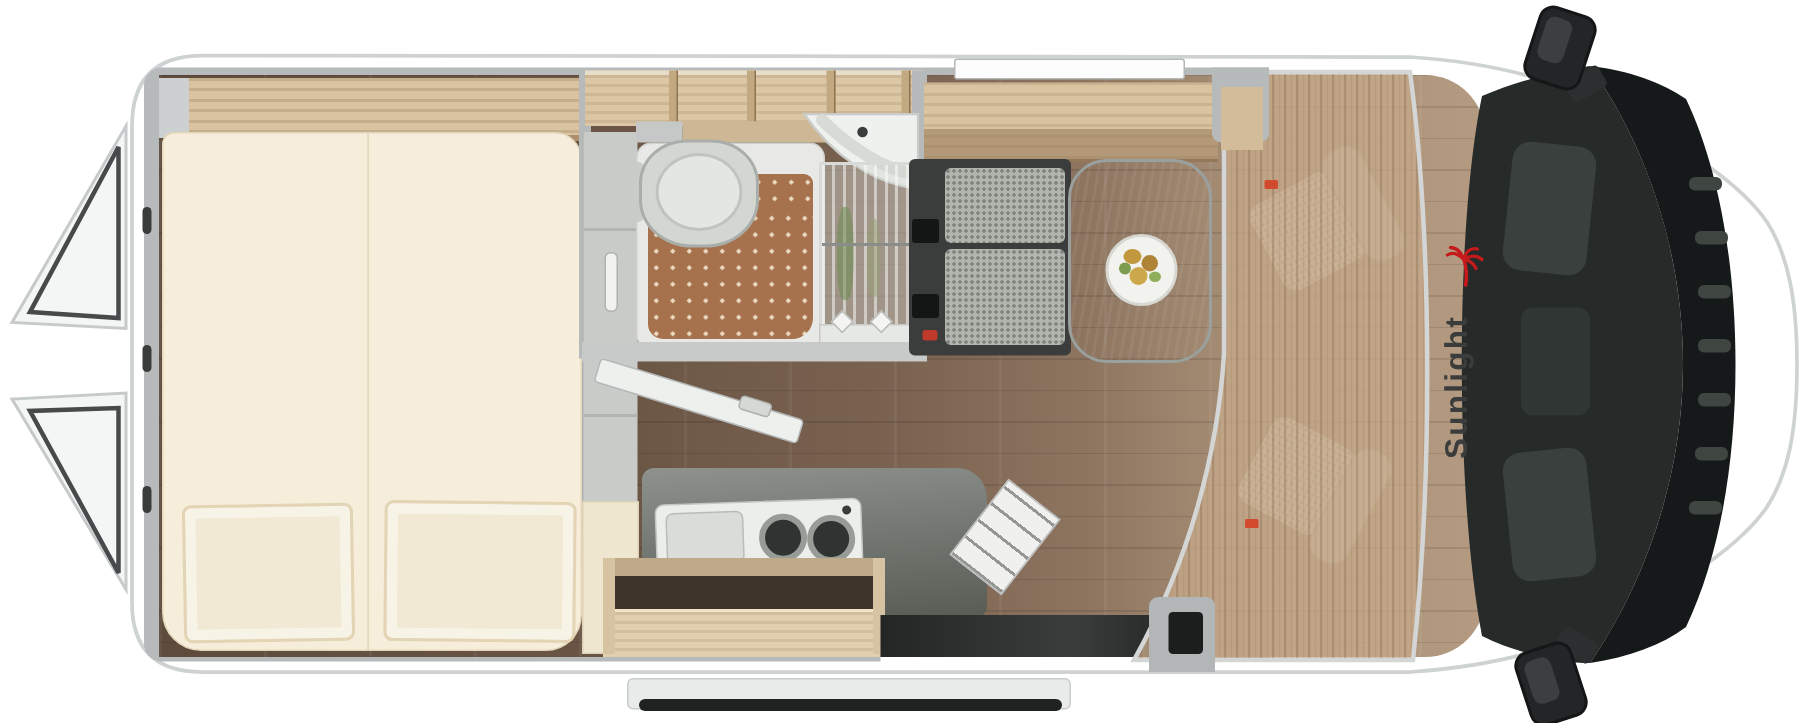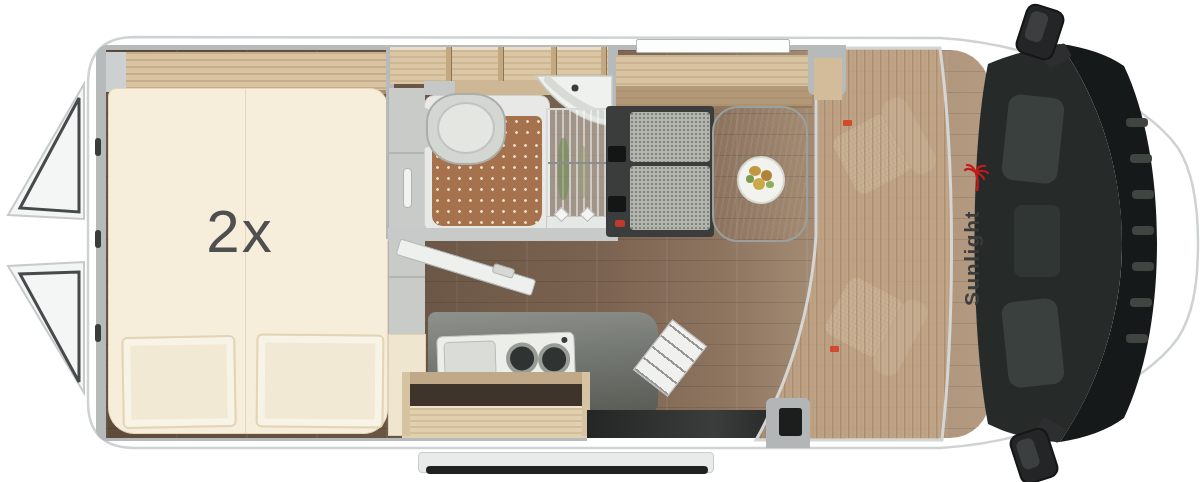--- a/index.html
+++ b/index.html
@@ -175,21 +175,20 @@
   <div class="abs hinge hinge2"></div>
   <div class="abs hinge hinge3"></div>
   <div class="abs floor"></div>
 
   <div class="abs shelf-endcap"></div>
   <div class="abs overbed-shelf"></div>
   <div class="abs mattress mattress-l"></div>
   <div class="abs mattress mattress-r"></div>
   <div class="abs pillow pillow-l"></div>
   <div class="abs pillow pillow-r"></div>
-  <div class="abs bed-label">2x</div>
 
   <div class="abs bed-bath-wall"></div>
   <div class="abs wardrobe">
     <div class="seam" style="top:64px"></div>
     <div class="seam" style="top:142px"></div>
     <div class="seam" style="top:188px"></div>
     <div class="wardrobe-handle"></div>
   </div>
   <div class="abs foot-cabinet"></div>
 

